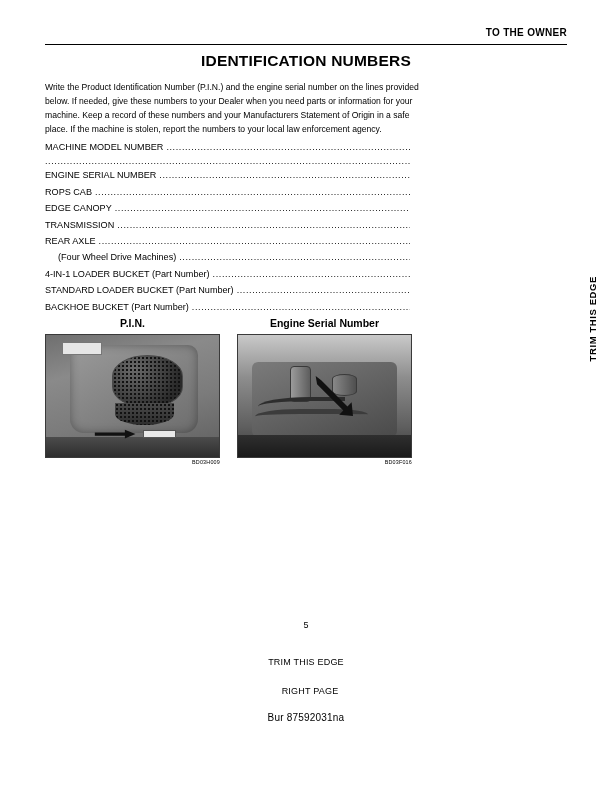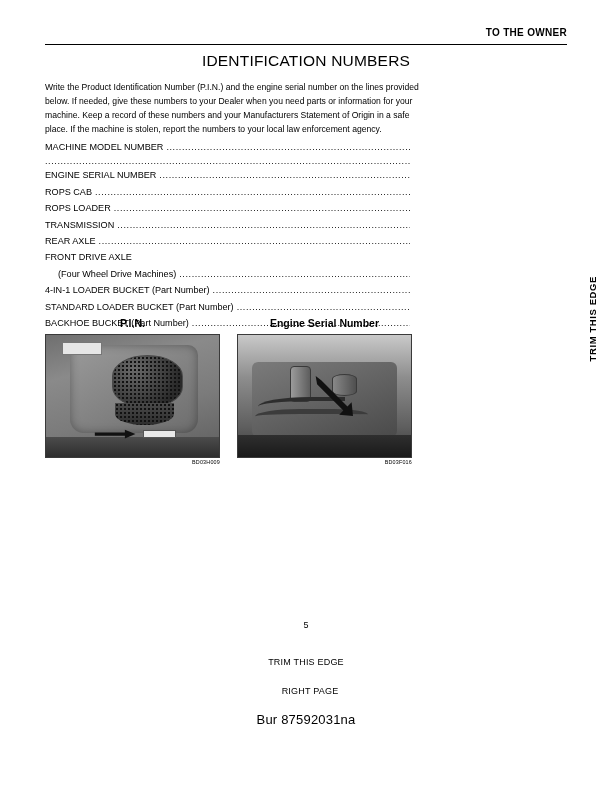--- a/index.html
+++ b/index.html
@@ -40,21 +40,21 @@
   }
 
   
   .doc-title {
     position: absolute;
     top: 52px;
     left: 45px;
     right: 45px;
     text-align: center;
     font-size: 15.5px;
-    font-weight: normal;
+    font-weight: bold;
     letter-spacing: 0.2px;
   }
 
   
   .intro {
     position: absolute;
     top: 80px;
     left: 45px;
     width: 385px;
     font-size: 8.6px;
@@ -68,20 +68,21 @@
     top: 139px;
     left: 45px;
     width: 365px;
   }
   .fill-row {
     display: flex;
     align-items: baseline;
     font-size: 9.1px;
     line-height: 16.4px;
     white-space: nowrap;
+    justify-content: center;
   }
   .fill-row .lbl {
     flex: 0 0 auto;
     padding-right: 3px;
   }
   .fill-row .dots {
     flex: 1 1 auto;
     overflow: hidden;
     font-size: 9px;
     letter-spacing: 0.6px;
@@ -299,21 +300,21 @@
     text-align: center;
     font-size: 9px;
     letter-spacing: 0.2px;
   }
   .footer-line3 {
     position: absolute;
     top: 712px;
     left: 0;
     width: 612px;
     text-align: center;
-    font-size: 13px;
+    font-size: 10px;
     letter-spacing: 0.2px;
   }
 </style>
 </head>
 <body>
 
 <div class="page">
 
   <div class="header-text">TO THE OWNER</div>
   <div class="header-rule"></div>
@@ -332,34 +333,30 @@
     </div>
     <div class="fill-row">
       <span class="lbl">ENGINE SERIAL NUMBER</span>
       <span class="dots">....................................................................................................................................................</span>
     </div>
     <div class="fill-row">
       <span class="lbl">ROPS CAB</span>
       <span class="dots">....................................................................................................................................................</span>
     </div>
     <div class="fill-row">
-      <span class="lbl">ROPS LOADER</span>
+      <span class="lbl">EDGE CANOPY</span>
       <span class="dots">....................................................................................................................................................</span>
     </div>
     <div class="fill-row">
       <span class="lbl">TRANSMISSION</span>
       <span class="dots">....................................................................................................................................................</span>
     </div>
     <div class="fill-row">
       <span class="lbl">REAR AXLE</span>
       <span class="dots">....................................................................................................................................................</span>
-    </div>
-    <div class="fill-row no-dots">
-      <span class="lbl">FRONT DRIVE AXLE</span>
-
     </div>
     <div class="fill-row indent">
       <span class="lbl">(Four Wheel Drive Machines)</span>
       <span class="dots">....................................................................................................................................................</span>
     </div>
     <div class="fill-row">
       <span class="lbl">4-IN-1 LOADER BUCKET (Part Number)</span>
       <span class="dots">....................................................................................................................................................</span>
     </div>
     <div class="fill-row">

